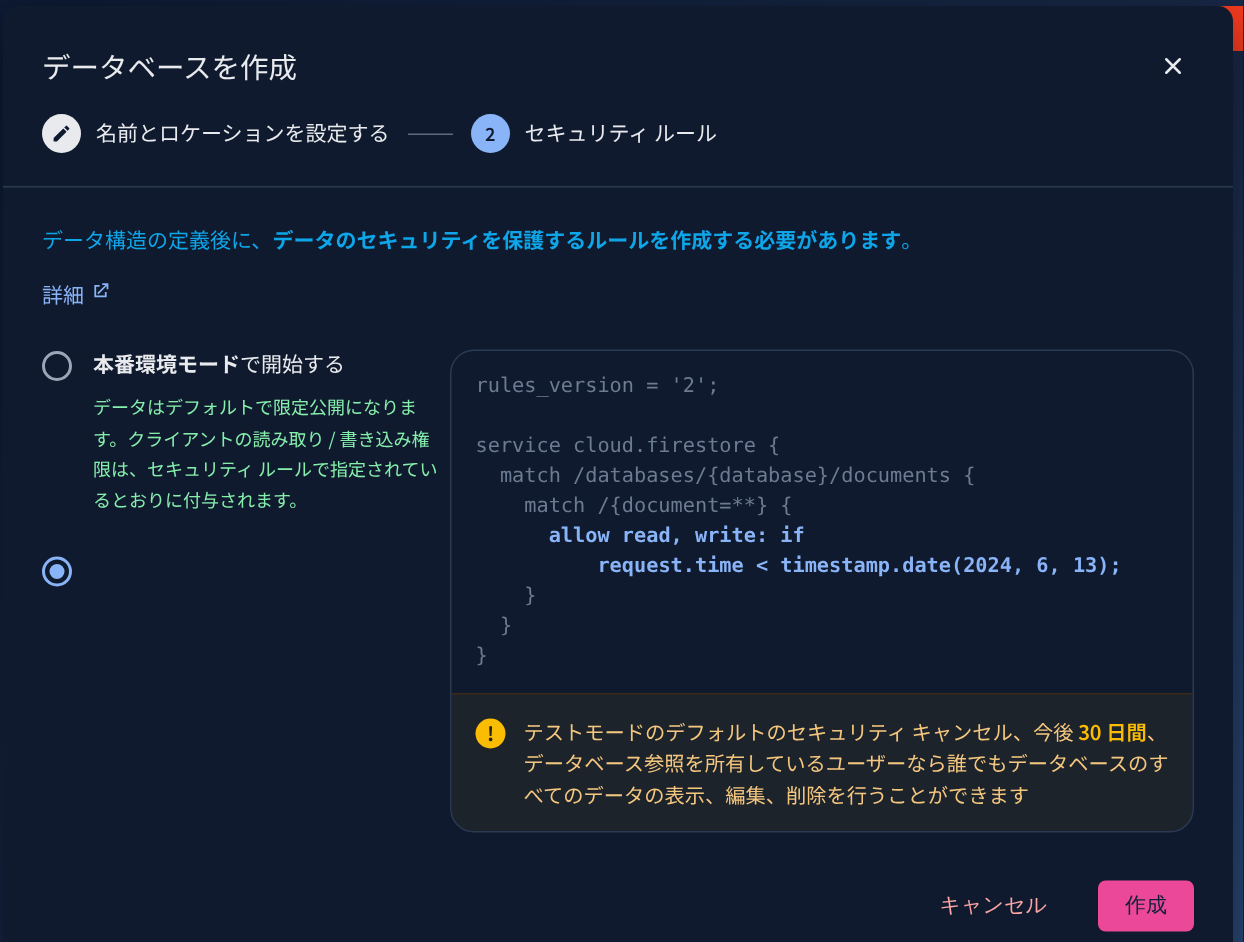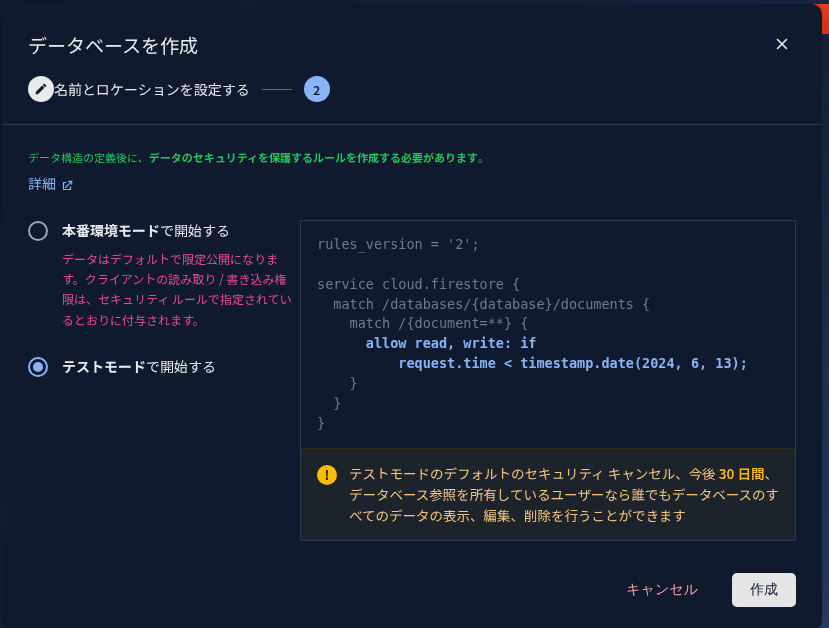--- a/index.html
+++ b/index.html
@@ -46,64 +46,64 @@
     cursor:pointer; color:#e8eaed;
     border-radius:50%;
   }
   .close-btn svg { width:18px; height:18px; }
 
   .stepper {
     display:flex; align-items:center; gap:12px;
     padding: 0 26px 22px 26px;
   }
   .step {
-    display:flex; align-items:center; 
+    display:flex; align-items:center; gap:10px;
   }
   .step-circle {
     width:26px; height:26px; border-radius:50%;
     background:#8ab4f8; color:#0f1a2e;
     display:flex; align-items:center; justify-content:center;
     font-size:12px; font-weight:600;
   }
   .step-circle.done { background:#e8eaed; color:#0f1a2e; }
   .step-circle.done svg { width:14px; height:14px; }
   .step-label { font-size:14px; color:#e8eaed; }
   .step-conn {
     width:30px; height:1px; background:#5f6b7c;
   }
   .divider { height:1px; background: #2a3a52; margin: 0 0 0 0; }
 
   .modal-body { padding: 24px 26px 10px 26px; }
-  .intro-line { font-size:11px; color:#22c55e; line-height:1.6; }
+  .intro-line { font-size:14px; color:#0ea5e9; line-height:1.6; }
   .intro-line .bold { font-weight:700; }
   .learn-more {
-    display:inline-flex; align-items:flex-end; gap:4px;
-    color:#8ab4f8; font-size:14px; margin-top:6px; cursor:pointer;
+    display:inline-flex; align-items:flex-start; gap:4px;
+    color:#8ab4f8; font-size:14px; margin-top:16px; cursor:pointer;
   }
   .learn-more svg { width:14px; height:14px; }
 
   .content-row {
     display:flex; gap:4px; margin-top:26px;
   }
   .mode-col { width:268px; flex:none; }
   .mode-opt { display:flex; gap:14px; margin-bottom:26px; cursor:pointer;}
   .radio {
     width:20px; height:20px; flex:none; border-radius:50%;
     border:2px solid #8ab4f8; margin-top:1px;
     display:flex; align-items:center; justify-content:center;
   }
   .radio.unchecked { border-color:#9aa6b8; }
   .radio .dot { width:10px; height:10px; border-radius:50%; background:#8ab4f8; display:none;}
   .radio.checked .dot { display:block; }
   .mode-text { flex:1; }
   .mode-title { font-size:14px; line-height:1.5; }
   .mode-title .strong { font-weight:700; }
-  .mode-desc { font-size:12px; color:#ec4899; line-height:1.7; margin-top:8px; }
-
-  .rules-col { flex:1; border:1px solid #2a3a52; border-radius:0; overflow:hidden; }
+  .mode-desc { font-size:12px; color:#86efac; line-height:1.7; margin-top:8px; }
+
+  .rules-col { flex:1; border:1px solid #2a3a52; border-radius:16px; overflow:hidden; }
   .code-block {
     padding: 14px 16px;
     font-family: "Menlo", "Consolas", monospace;
     font-size: 13.5px;
     line-height: 1.48;
     color:#6c7b92;
     white-space: pre;
   }
   .code-block .kw { color:#8ab4f8; font-weight:600; }
   .warn-box {
@@ -124,21 +124,21 @@
 
   .modal-footer {
     display:flex; justify-content:flex-end; gap:16px;
     padding: 22px 26px 24px;
   }
   .btn {
     font-size:14px; padding:8px 18px; border-radius:5px;
     cursor:pointer; border:none;
   }
   .btn-text { background:transparent; color:#fca5a5; }
-  .btn-filled { background:#e5e5e5; color:#102038; font-weight:500;}
+  .btn-filled { background:#ec4899; color:#102038; font-weight:500;}
 </style>
 </head>
 <body>
 
 <div class="backdrop">
   <div class="orange"></div>
 </div>
 
 <div class="modal">
 
@@ -158,20 +158,21 @@
             <path d="M3 17.25V21h3.75L17.81 9.94l-3.75-3.75L3 17.25zM20.71 7.04a1 1 0 0 0 0-1.41l-2.34-2.34a1 1 0 0 0-1.41 0l-1.83 1.83 3.75 3.75 1.83-1.83z" fill="currentColor"></path>
           </svg>
       </div>
       <div class="step-label">名前とロケーションを設定する</div>
     </div>
     <div class="step-conn"></div>
     <div class="step">
       <div class="step-circle">
           <span>2</span>
         </div>
+      <div class="step-label">セキュリティ ルール</div>
     </div>
   </div>
 
   <div class="divider"></div>
 
   <div class="modal-body">
     <div class="intro-line">
       <span>データ構造の定義後に、</span><span class="bold">データのセキュリティを保護するルールを作成する必要があります</span><span>。</span>
     </div>
     <a class="learn-more">
@@ -192,23 +193,20 @@
             </div>
             <div class="mode-desc">データはデフォルトで限定公開になります。クライアントの読み取り / 書き込み権限は、セキュリティ ルールで指定されているとおりに付与されます。</div>
           </div>
         </div>
 
         <div class="mode-opt">
           <div class="radio checked">
               <div class="dot"></div>
             </div>
           <div class="mode-text">
-            <div class="mode-title">
-              <span class="strong">テストモード</span><span>で開始する</span>
-            </div>
           </div>
         </div>
 
       </div>
 
       <div class="rules-col">
         <div class="code-block"><span>rules_version = '2';</span>
 <span></span>
 <span>service cloud.firestore {</span>
 <span>  match /databases/{database}/documents {</span>

